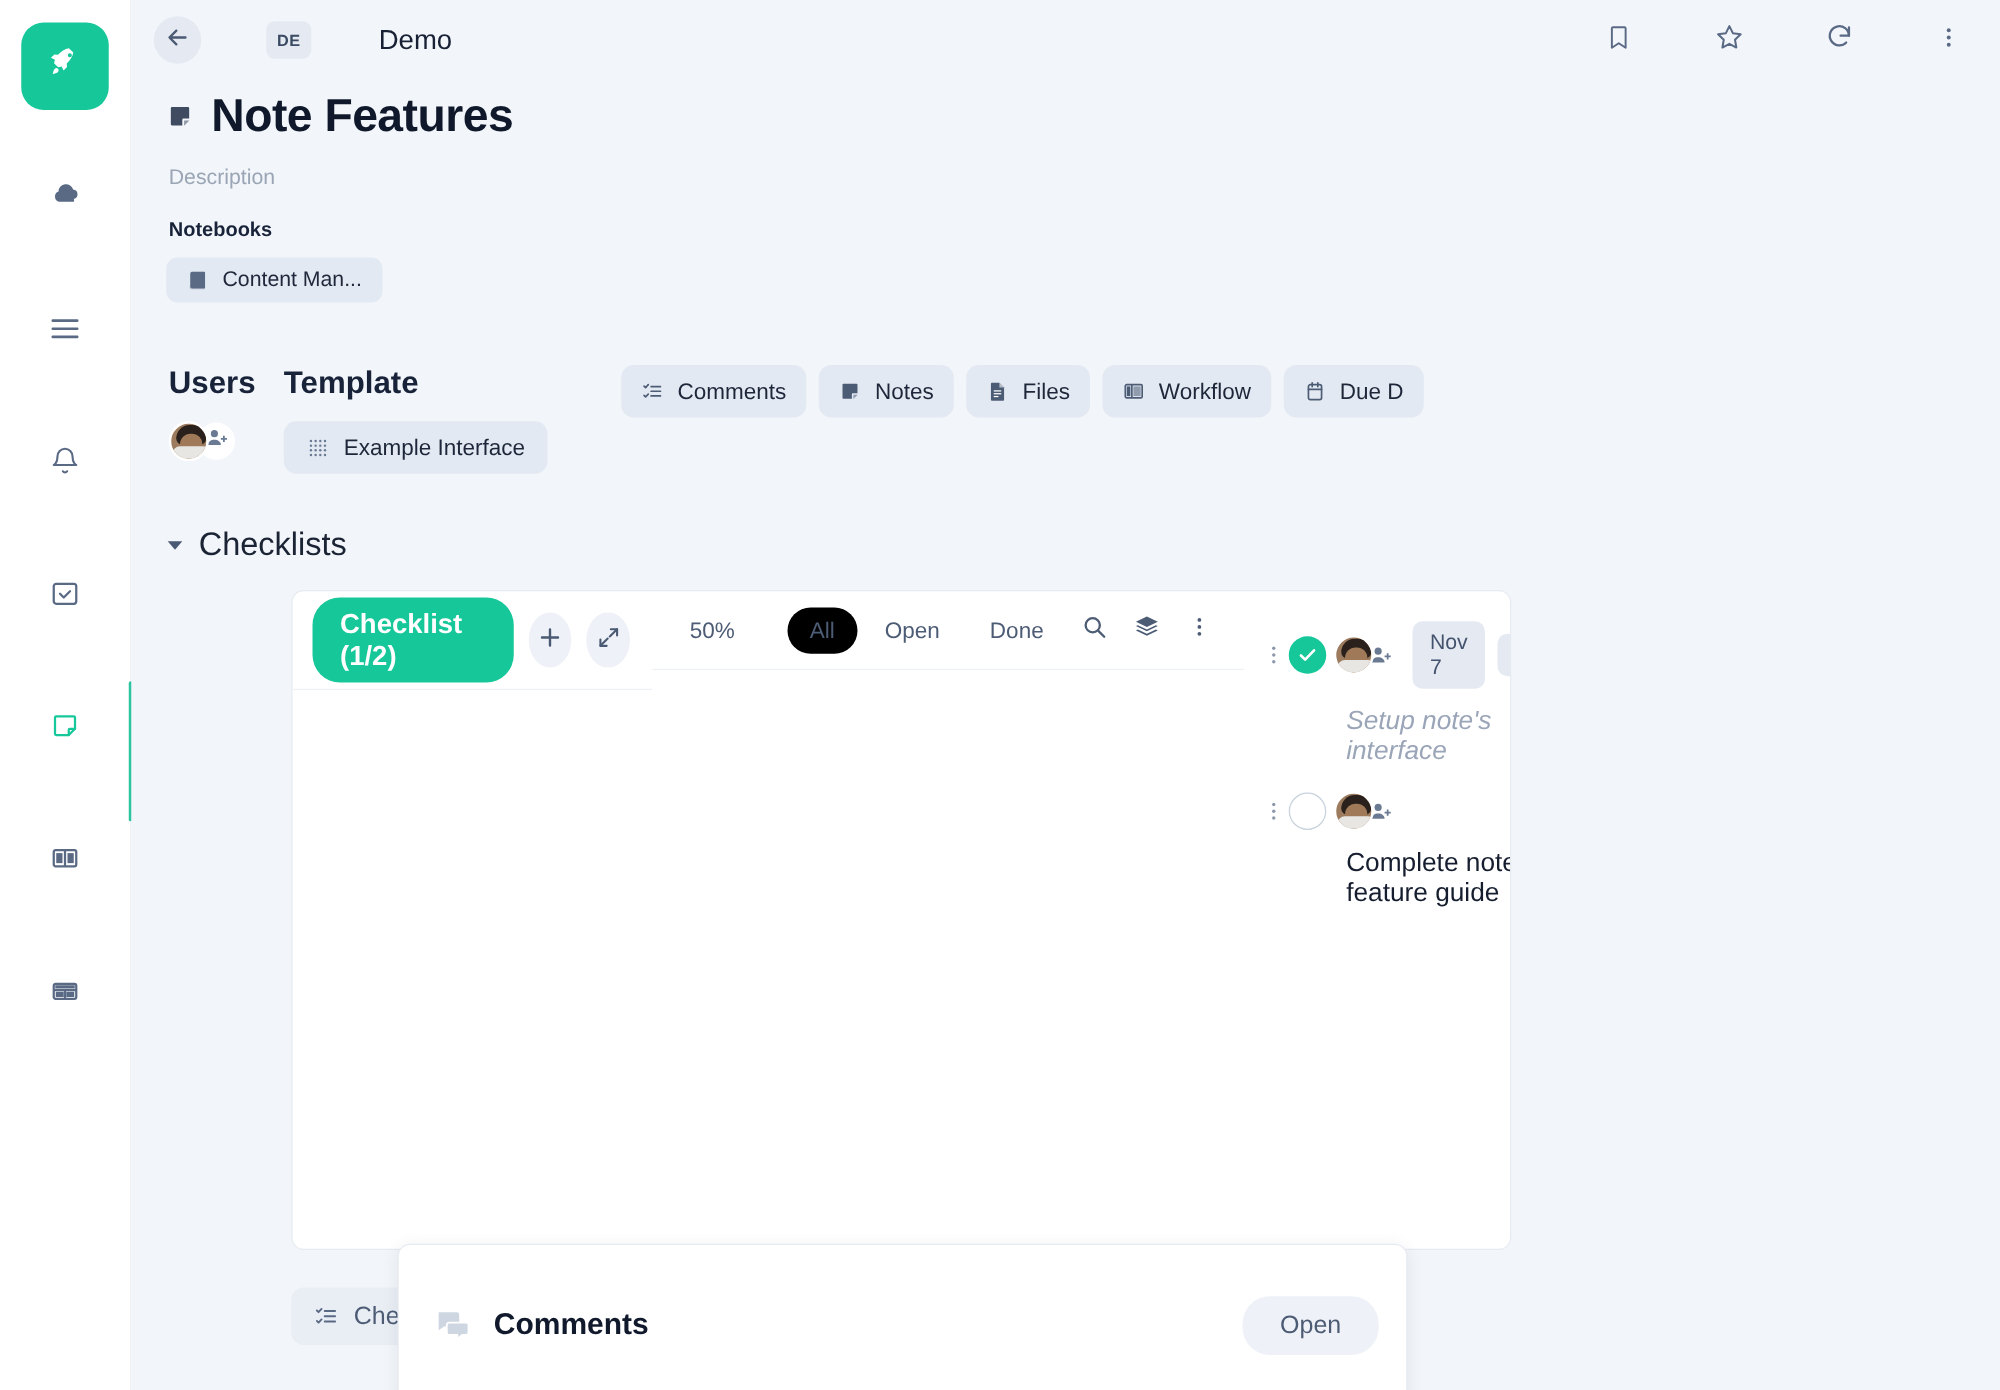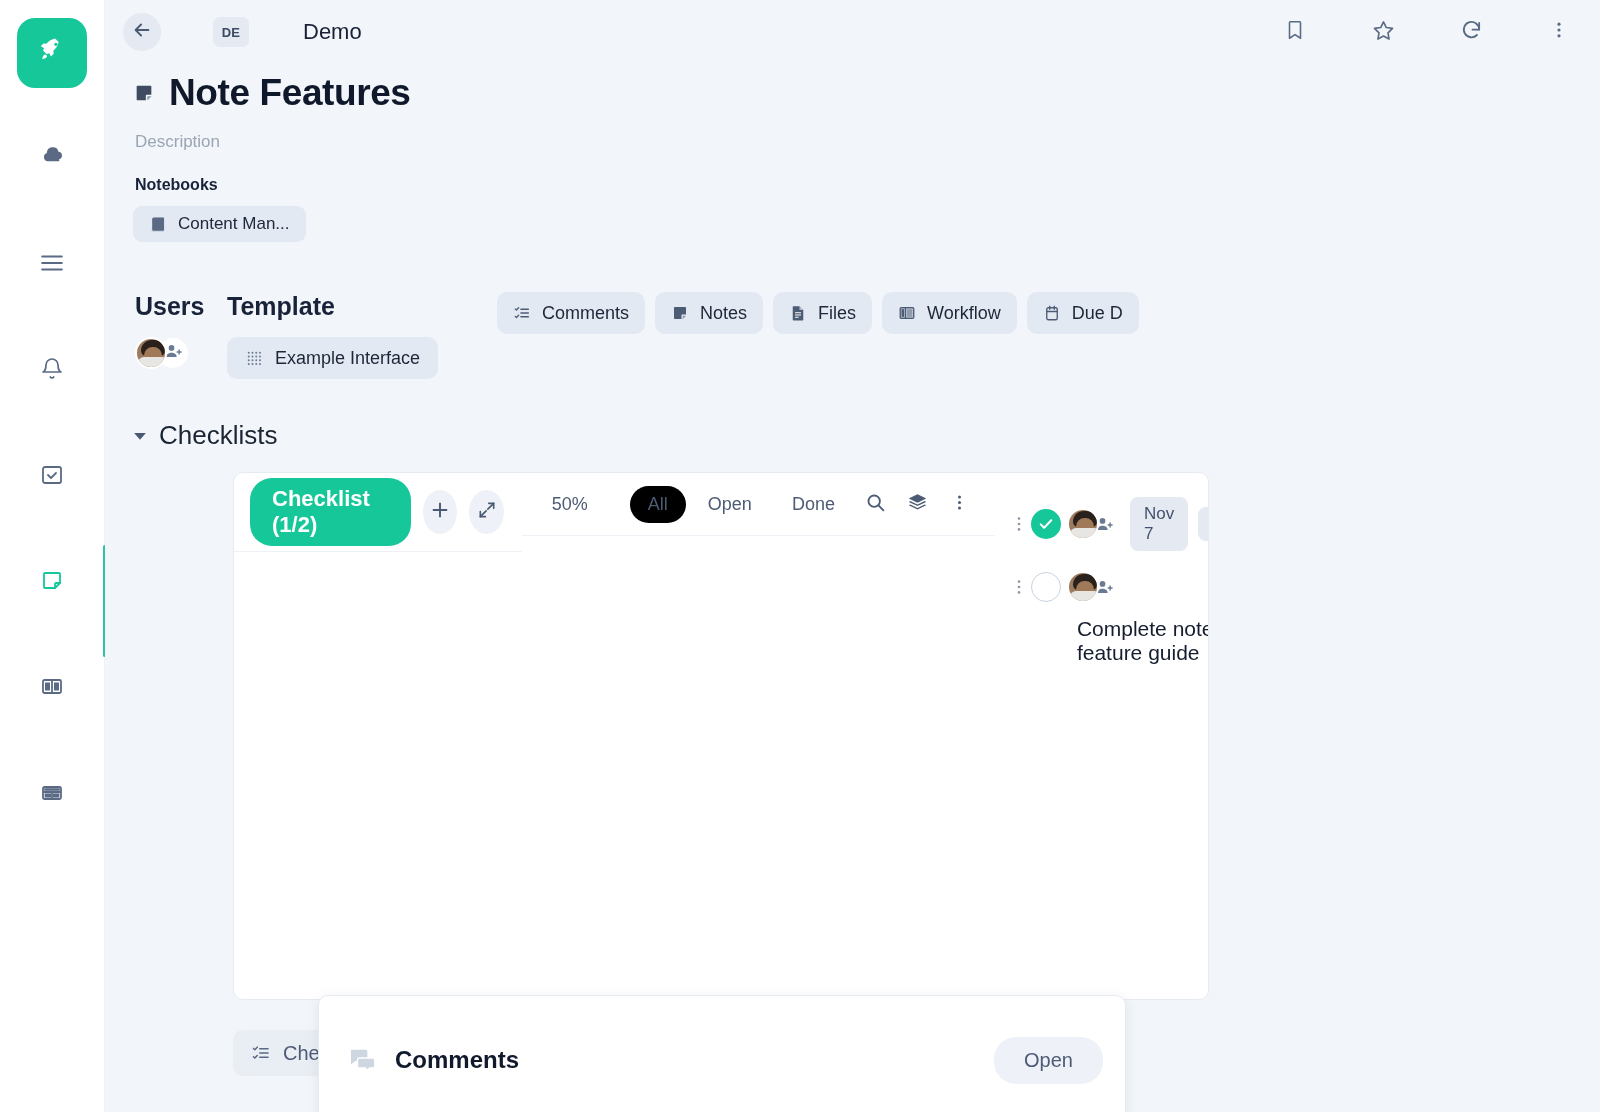--- a/index.html
+++ b/index.html
@@ -603,20 +603,21 @@
             <span class="badge">
               <span>4</span>
               <span style="display:flex;color:#2f3b51">
                 <svg width="17" height="17" viewBox="0 0 24 24" fill="currentColor">
                   <circle cx="12" cy="12" r="9"></circle>
                   <path d="M12 6.8v5.6l3.6 2.2" stroke="#fff" stroke-width="1.8" fill="none" stroke-linecap="round"></path>
                 </svg>
               </span>
             </span>
           </div>
+          <div class="task-text done">Setup note's interface</div>
         </div>
 
         <div class="task">
           <div class="task-top">
             <span class="grip">
               <svg width="14" height="18" viewBox="0 0 8 20" fill="currentColor">
                 <circle cx="4" cy="4" r="1.5"></circle>
                   <circle cx="4" cy="10" r="1.5"></circle>
                   <circle cx="4" cy="16" r="1.5"></circle>
               </svg>

